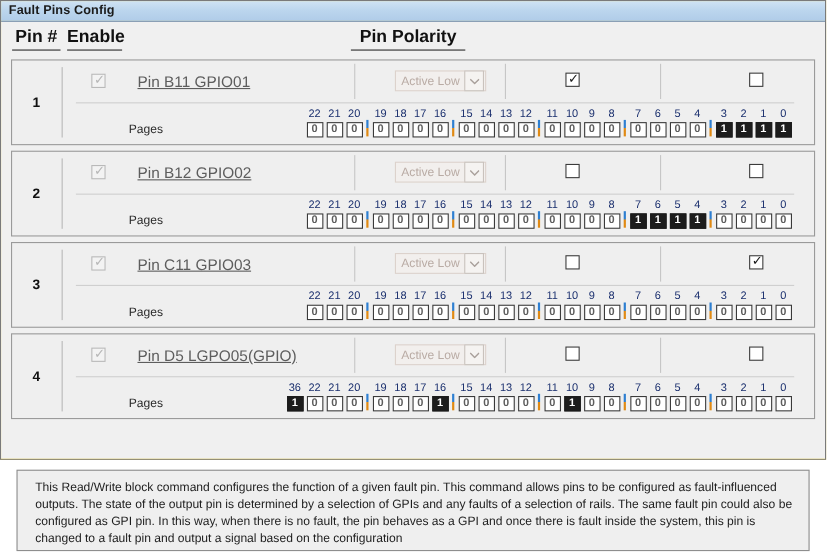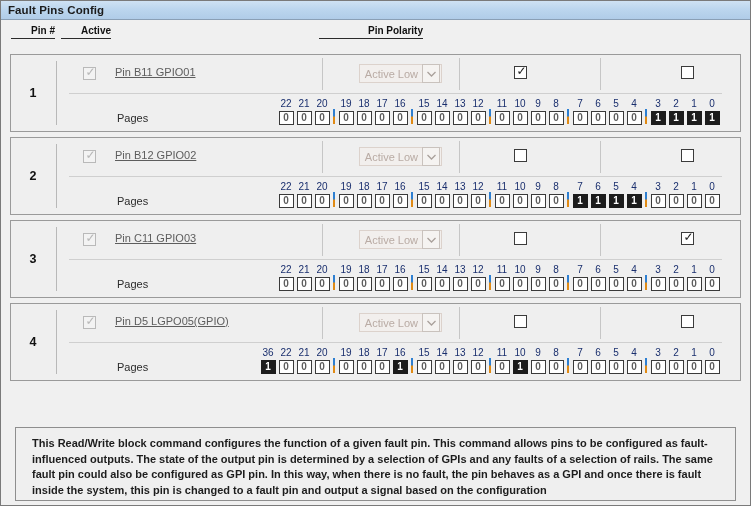--- a/index.html
+++ b/index.html
@@ -10,21 +10,21 @@
   body {
     font-family: "Liberation Sans", sans-serif;
     width: 753px;
     height: 508px;
     overflow: hidden;
   }
   .window {
     position: absolute;
     left: 0; top: 0;
     width: 751px;
-    height: 506px;
+    height: 418px;
     border: 1px solid #7a7a7a;
     background: #fde047;
     box-sizing: border-box;
   }
   .titlebar {
     height: 19px;
     background: linear-gradient(to bottom, #cfe2f3 0%, #bcd6ee 45%, #b0cce8 100%);
     border-bottom: 1px solid #8a9fb5;
     display: flex;
     align-items: center;
@@ -46,27 +46,27 @@
 
   
   .colheaders {
     position: relative;
     height: 24px;
     margin-top: 5px;
   }
   .colheaders .ch {
     position: absolute;
     top: 0;
-    font-size: 10px;
+    font-size: 16px;
     font-weight: bold;
     color: #111;
     border-bottom: 1px solid #2a2a2a;
     padding-bottom: 2px;
     white-space: nowrap;
-    text-align: right;
+    text-align: center;
     box-sizing: border-box;
   }
   .ch-pin      { left: 10px;  width: 44px; }
   .ch-enable   { left: 60px;  width: 50px; }
   .ch-sel      { left: 112px; width: 200px; text-align: left; }
   .ch-pol      { left: 318px; width: 104px; }
   .ch-wdt      { left: 428px; width: 160px; }
   .ch-rsq      { left: 594px; width: 110px; }
 
   
@@ -139,23 +139,23 @@
   }
   .cb-disabled .tick { color: #b7b7b7; }
   .cb-enabled .tick  { color: #1a1a1a; }
 
   .cb-enable { left: 26px; top: 12px; }
   .cb-wdt    { left: 457px; top: 11px; }
   .cb-rsq    { left: 624px; top: 11px; }
 
   .pinlink {
     position: absolute;
-    left: 58px;
+    left: 68px;
     top: 11px;
-    font-size: 11px;
+    font-size: 14px;
     color: #5d5d5d;
     text-decoration: underline;
     white-space: nowrap;
     cursor: pointer;
   }
 
   
   .combo {
     position: absolute;
     left: 302px;
@@ -268,37 +268,36 @@
     background: #efefef;
     box-sizing: border-box;
     padding: 8px 12px 6px 16px;
   }
   .descbox p {
     margin: 0;
     font-size: 11px;
     line-height: 15.5px;
     color: #1d1d1d;
     text-align: left;
-    font-weight: bold;
   }
 </style>
 </head>
 <body>
 
 <div class="window">
 
   <div class="titlebar">
     <span class="title">Fault Pins Config</span>
   </div>
 
   <div class="content">
 
     <div class="colheaders">
       <div class="ch ch-pin">Pin #</div>
-      <div class="ch ch-enable">Active</div>
+      <div class="ch ch-enable">Enable</div>
       <div class="ch ch-pol">Pin Polarity</div>
     </div>
 
     <div id="rows-container">
         <div class="pinrow">
           <div class="pin-index">1</div>
           <div class="vsep"></div>
           <div class="top-area">
             <div class="cb cb-enable cb-disabled">
               <span class="tick">✓</span>

